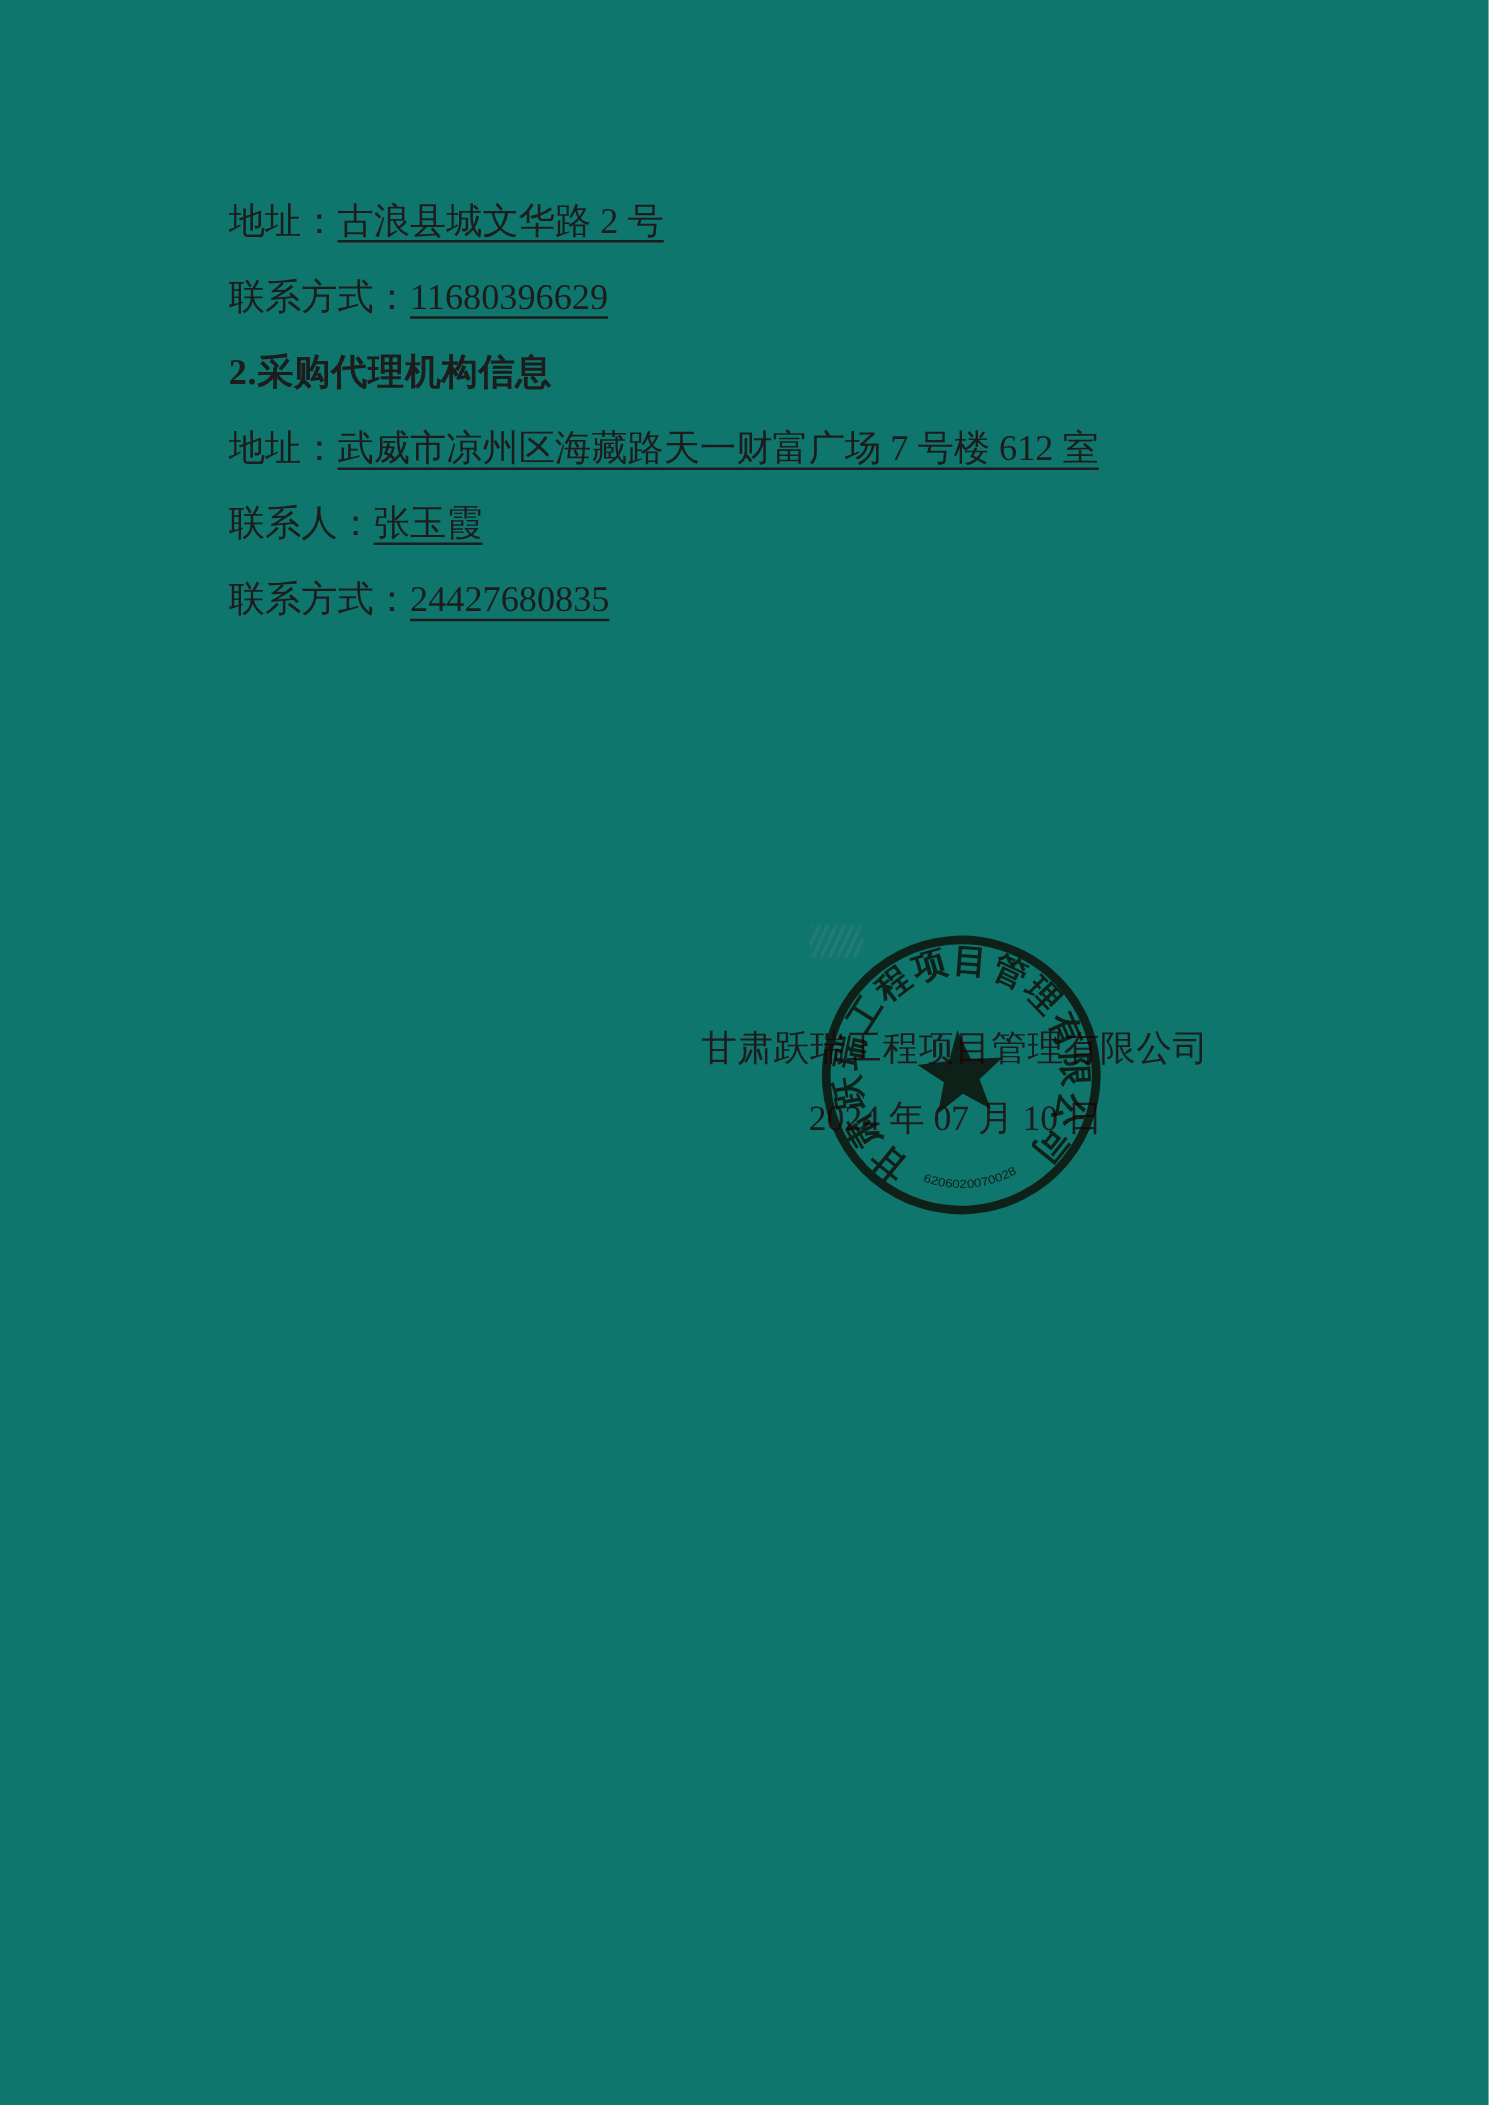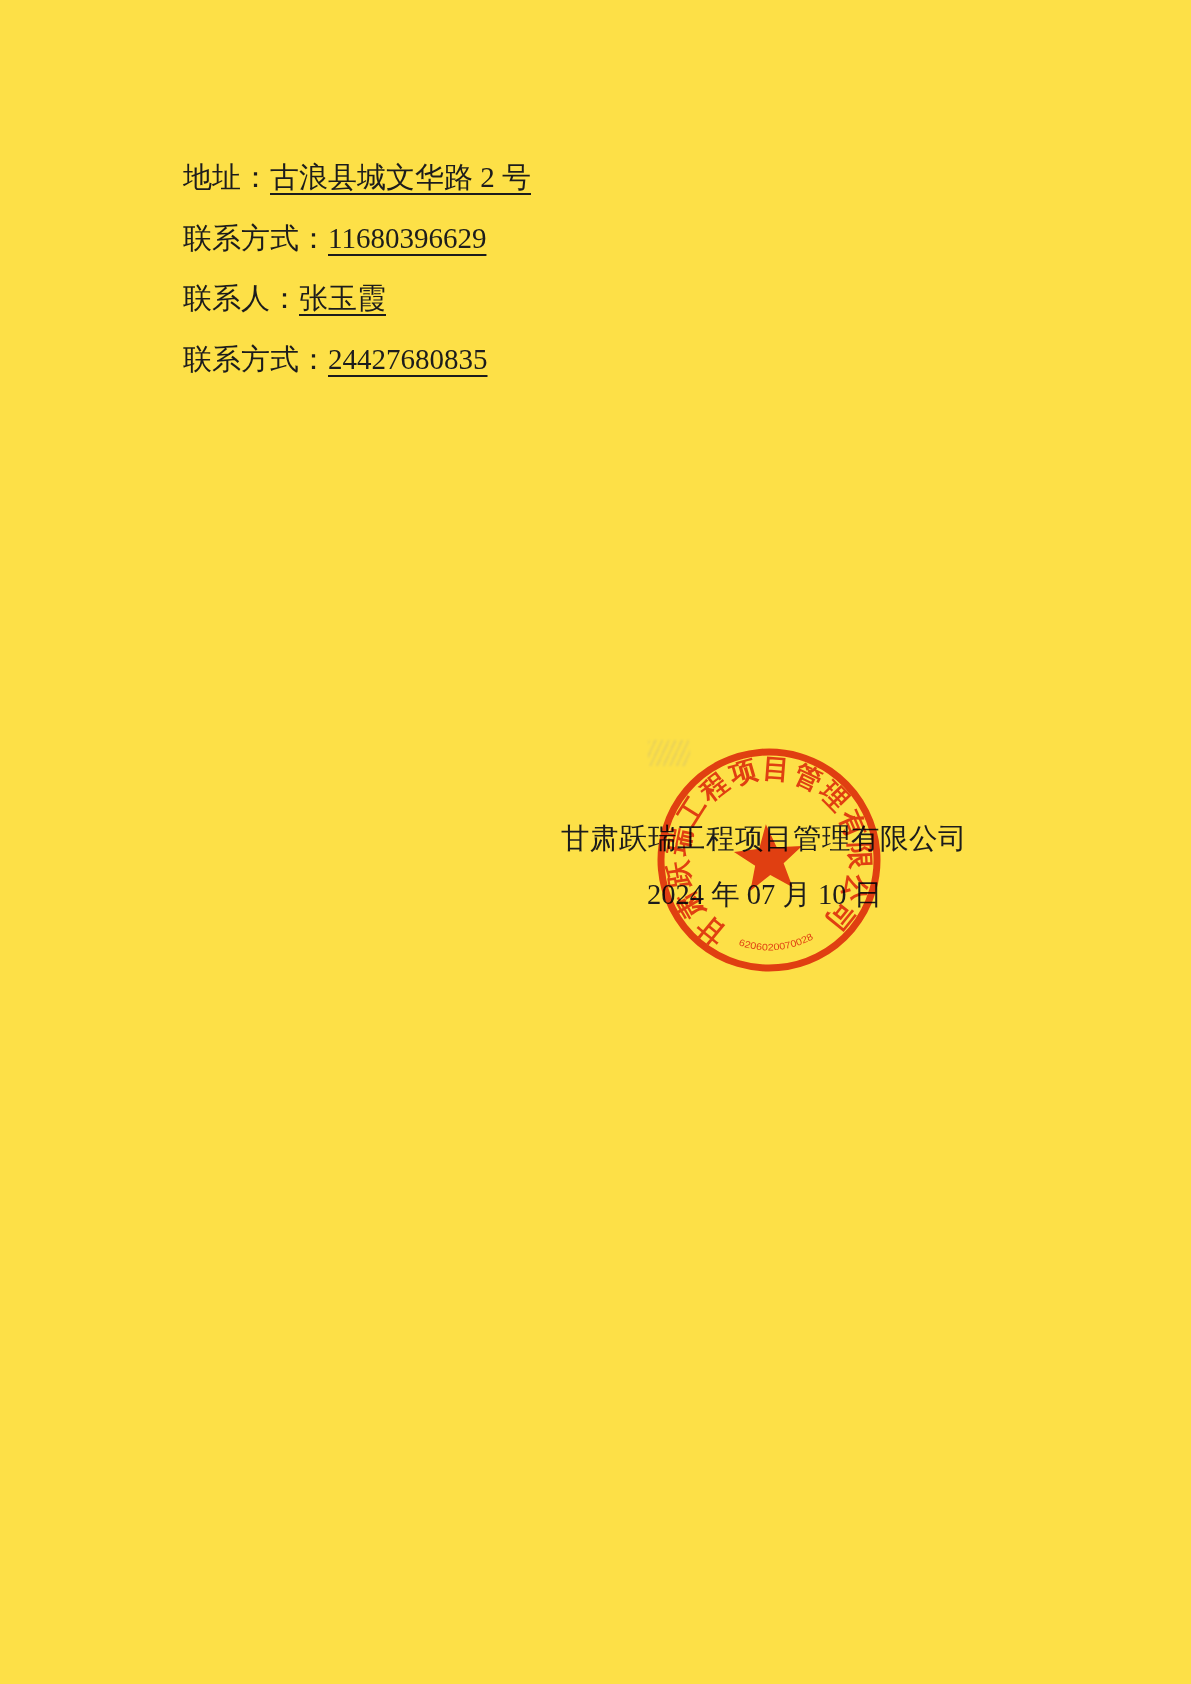--- a/index.html
+++ b/index.html
@@ -11,21 +11,21 @@
     position: relative;
     width: 1191px;
     height: 1684px;
     overflow: hidden;
     font-family: "Liberation Serif", "DejaVu Serif", serif;
     color: #1c1c1c;
   }
   .page {
     position: absolute;
     inset: 0;
-    background: #fde047;
+    background: #0f766e;
   }
   .text-block {
     position: absolute;
     left: 183px;
     top: 147px;
   }
   .line {
     height: 60.5px;
     line-height: 60.5px;
     font-size: 29px;
@@ -87,22 +87,26 @@
 
     <div class="line">
       <span>地址：</span><span class="value">古浪县城文华路 2 号</span>
     </div>
 
 
     <div class="line">
       <span>联系方式：</span><span class="value">11680396629</span>
     </div>
 
+    <div class="line heading">2.采购代理机构信息</div>
 
 
+    <div class="line">
+      <span>地址：</span><span class="value">武威市凉州区海藏路天一财富广场 7 号楼 612 室</span>
+    </div>
 
     <div class="line">
       <span>联系人：</span><span class="value">张玉霞</span>
     </div>
 
     <div class="line">
       <span>联系方式：</span><span class="value">24427680835</span>
     </div>
 
   </div>

